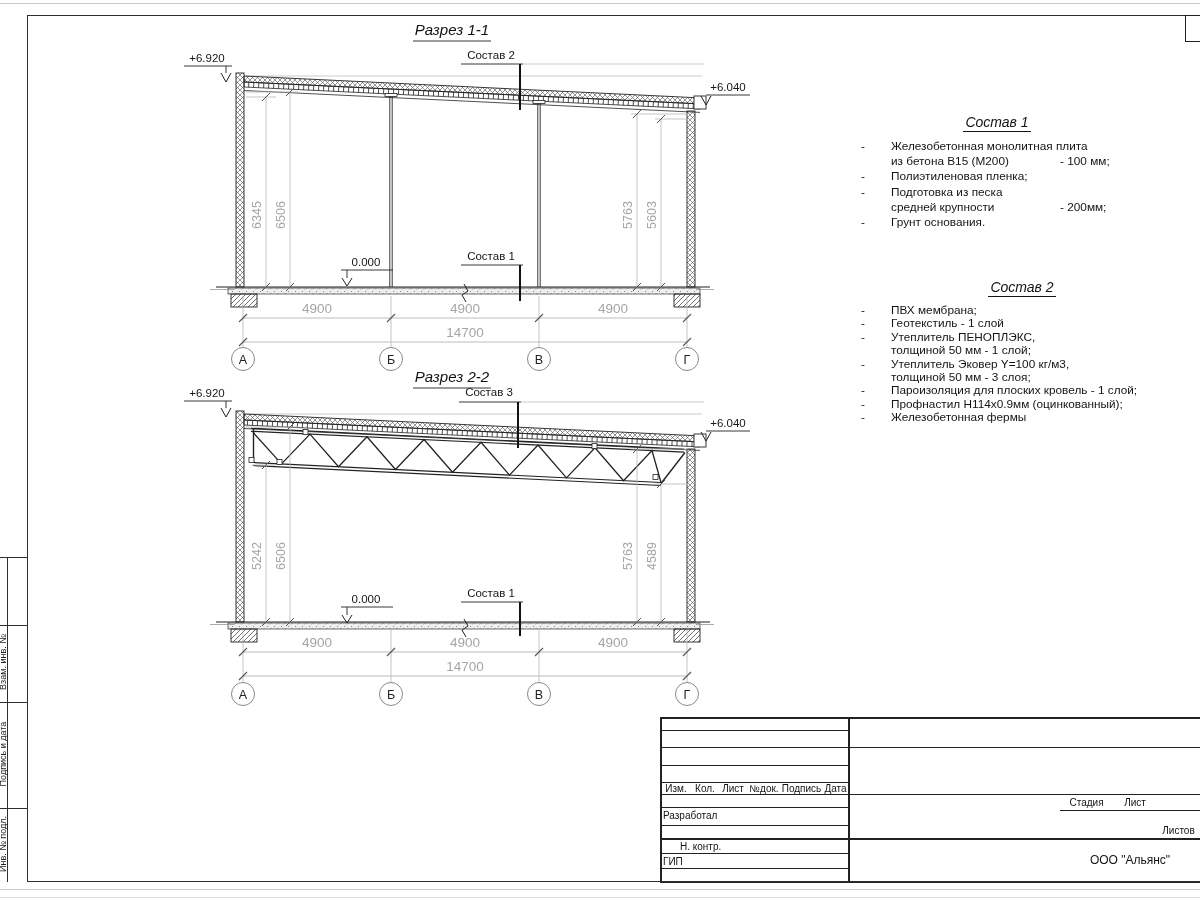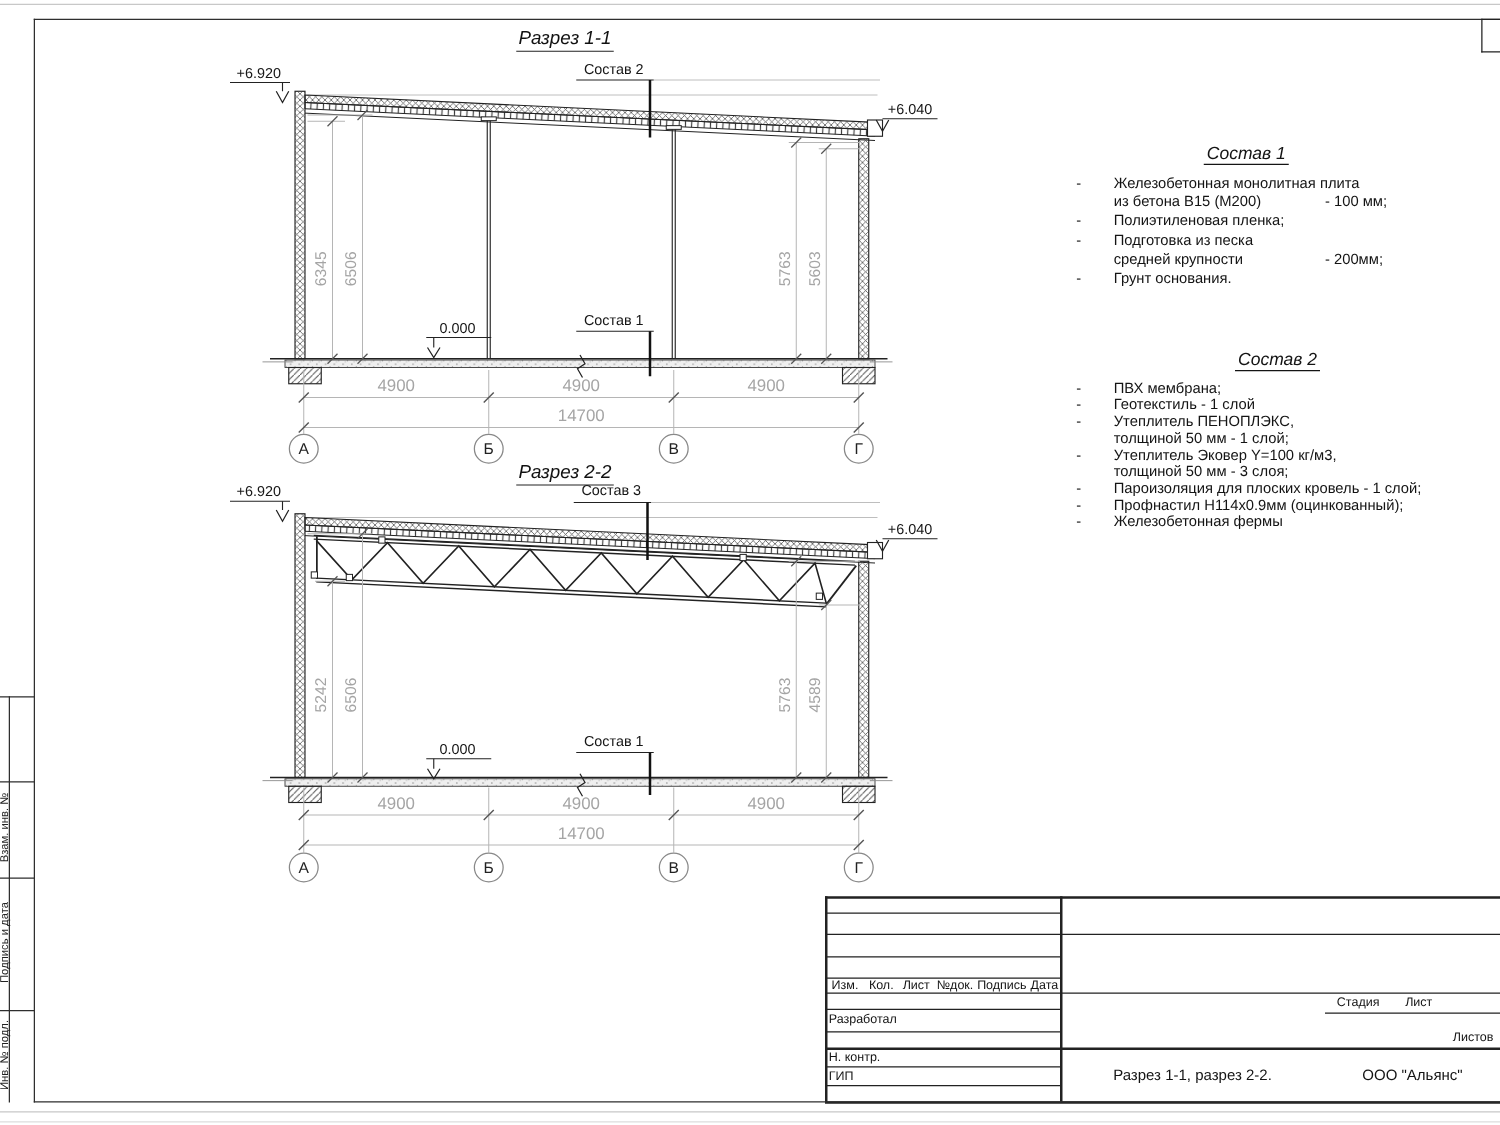--- a/index.html
+++ b/index.html
@@ -414,28 +414,27 @@
   <div class="tb-h" style="left:0;top:164px;width:540px;height:1.5px;"></div>
 
   <div class="tb-txt tb-center" style="left:0;top:65px;width:32px;height:12px;">Изм.</div>
   <div class="tb-txt tb-center" style="left:32px;top:65px;width:26px;height:12px;">Кол.</div>
   <div class="tb-txt tb-center" style="left:58px;top:65px;width:30px;height:12px;">Лист</div>
   <div class="tb-txt tb-center" style="left:88px;top:65px;width:32px;height:12px;">№док.</div>
   <div class="tb-txt tb-center" style="left:120px;top:65px;width:43px;height:12px;">Подпись</div>
   <div class="tb-txt tb-center" style="left:163px;top:65px;width:25px;height:12px;">Дата</div>
 
   <div class="tb-txt" style="left:3px;top:93px;">Разработал</div>
-  <div class="tb-txt" style="left:3px;top:124px;text-align:right;">Н. контр.</div>
+  <div class="tb-txt" style="left:20px;top:124px;text-align:right;">Н. контр.</div>
   <div class="tb-txt" style="left:3px;top:139px;">ГИП</div>
 
   <div class="tb-txt tb-center" style="left:400px;top:78px;width:53px;height:14px;">Стадия</div>
   <div class="tb-txt tb-center" style="left:453px;top:78px;width:44px;height:14px;">Лист</div>
   <div class="tb-txt tb-center" style="left:497px;top:78px;width:43px;height:14px;margin-top:28px;">Листов</div>
 
-  <div class="tb-txt tb-center" style="left:188px;top:121px;width:212px;height:44px;font-size:12px;">Разрез 1-1, разрез 2-2.</div>
   <div class="tb-txt tb-center" style="left:400px;top:121px;width:140px;height:44px;font-size:12px;">ООО "Альянс"</div>
 </div>
 
 <div class="grayline" style="left:0;top:3px;width:1200px;height:1px;"></div>
 <div class="grayline" style="left:0;top:889px;width:1200px;height:1px;"></div>
 <div class="grayline" style="left:0;top:897px;width:1200px;height:1px;background:#dddddd;"></div>
 <div class="hline" style="left:27px;top:15px;width:1173px;height:1.4px;"></div>
 <div class="vline" style="left:27px;top:15px;width:1.4px;height:867px;"></div>
 <div class="hline" style="left:27px;top:881px;width:1173px;height:1.4px;"></div>
 <div style="position:absolute;left:1185px;top:15px;width:15px;height:25px;border:1.2px solid #222;border-right:none;"></div>

